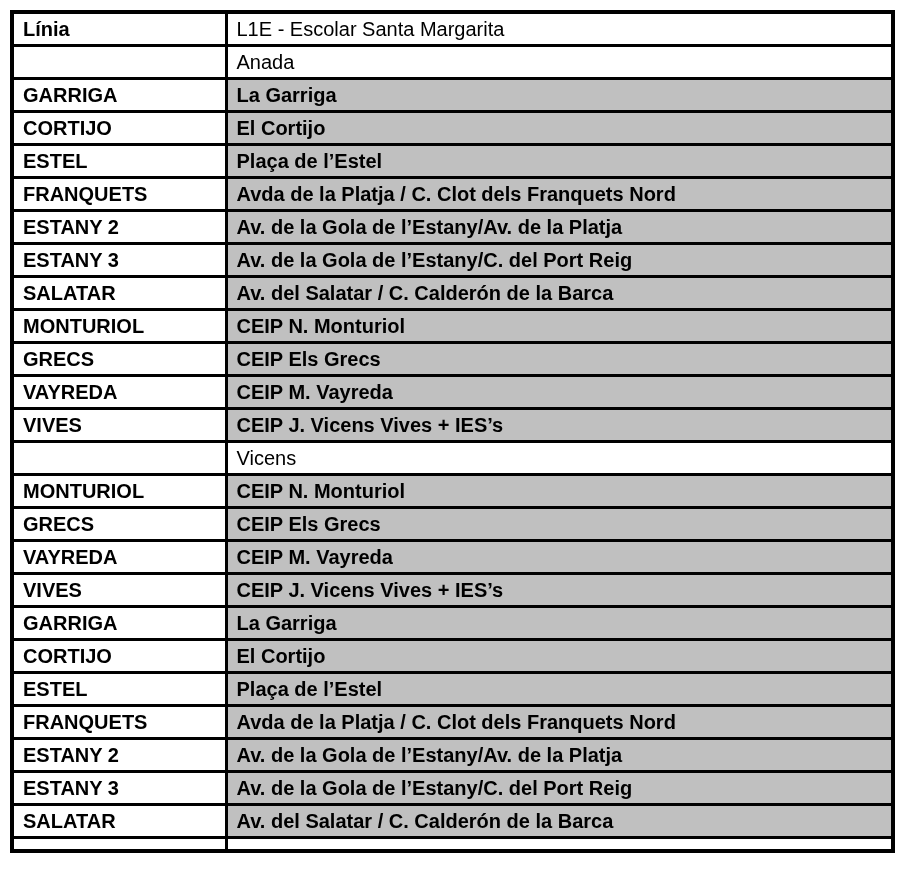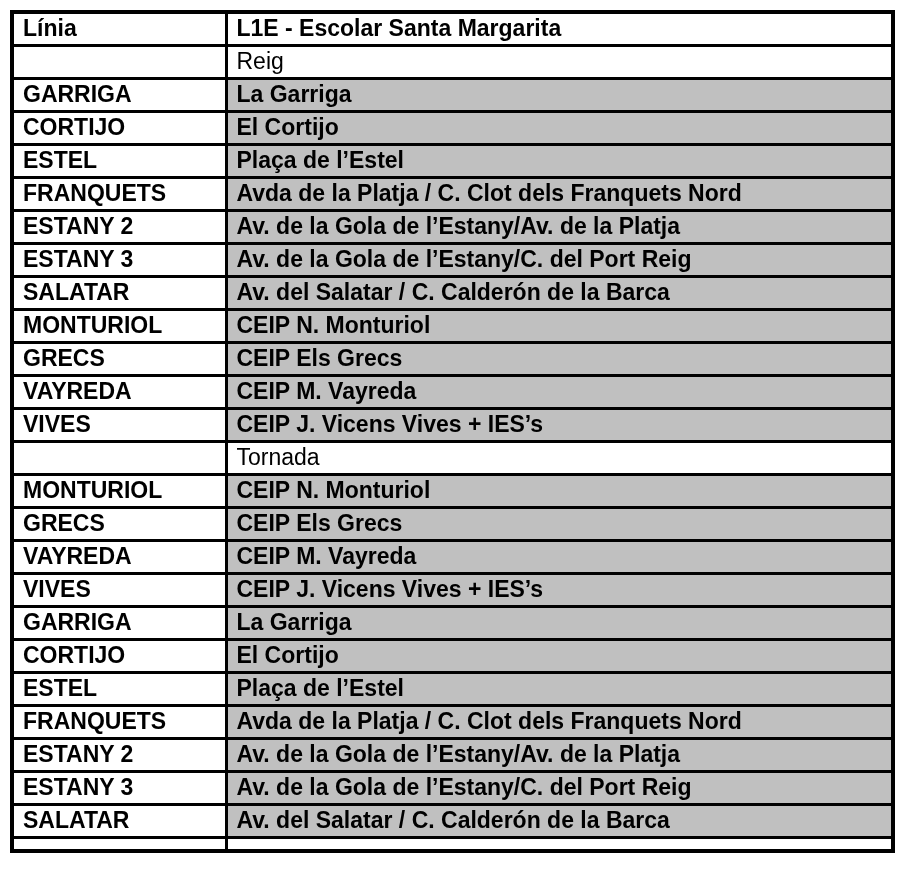--- a/index.html
+++ b/index.html
@@ -25,41 +25,41 @@
     width:881px;
     border:4px solid var(--border);
   }
   col.c-stop{width:214px;}
   col.c-situ{width:667px;}
   td{
     border:3px solid var(--border);
     height:33px;
     box-sizing:border-box;
     padding:0 6px 0 9px;
-    font-size:23px;
+    font-size:20px;
     line-height:1;
     color:#000;
     vertical-align:middle;
     white-space:nowrap;
     overflow:hidden;
   }
   td.stop-cell{
     font-weight:bold;
     background:var(--bg);
   }
   td.situ-cell{
     background:var(--bg);
     font-weight:normal;
   }
   td.situ-cell.shaded{
     background:var(--gray);
     font-weight:bold;
   }
   td.situ-cell.bold{
-    font-weight:bold;
+    font-weight:normal;
   }
   tr.partial-row td{
     height:14px;
   }
 </style>
 </head>
 <body>
 
 <div class="table-wrap">
   <table class="bus-table">
@@ -69,21 +69,21 @@
     </colgroup>
     <tbody id="rows-body">
   <tr>
     <td class="stop-cell">Línia</td>
     <td class="situ-cell bold">L1E - Escolar Santa Margarita</td>
   </tr>
 
 
   <tr>
     <td class="stop-cell"></td>
-    <td class="situ-cell">Reig</td>
+    <td class="situ-cell">Anada</td>
   </tr>
 
   <tr>
     <td class="stop-cell">GARRIGA</td>
     <td class="situ-cell shaded">La Garriga</td>
   </tr>
 
   <tr>
     <td class="stop-cell">CORTIJO</td>
     <td class="situ-cell shaded">El Cortijo</td>
@@ -129,21 +129,21 @@
     <td class="situ-cell shaded">CEIP M. Vayreda</td>
   </tr>
 
   <tr>
     <td class="stop-cell">VIVES</td>
     <td class="situ-cell shaded">CEIP J. Vicens Vives + IES’s</td>
   </tr>
 
   <tr>
     <td class="stop-cell"></td>
-    <td class="situ-cell">Tornada</td>
+    <td class="situ-cell">Vicens</td>
   </tr>
 
   <tr>
     <td class="stop-cell">MONTURIOL</td>
     <td class="situ-cell shaded">CEIP N. Monturiol</td>
   </tr>
 
   <tr>
     <td class="stop-cell">GRECS</td>
     <td class="situ-cell shaded">CEIP Els Grecs</td>

